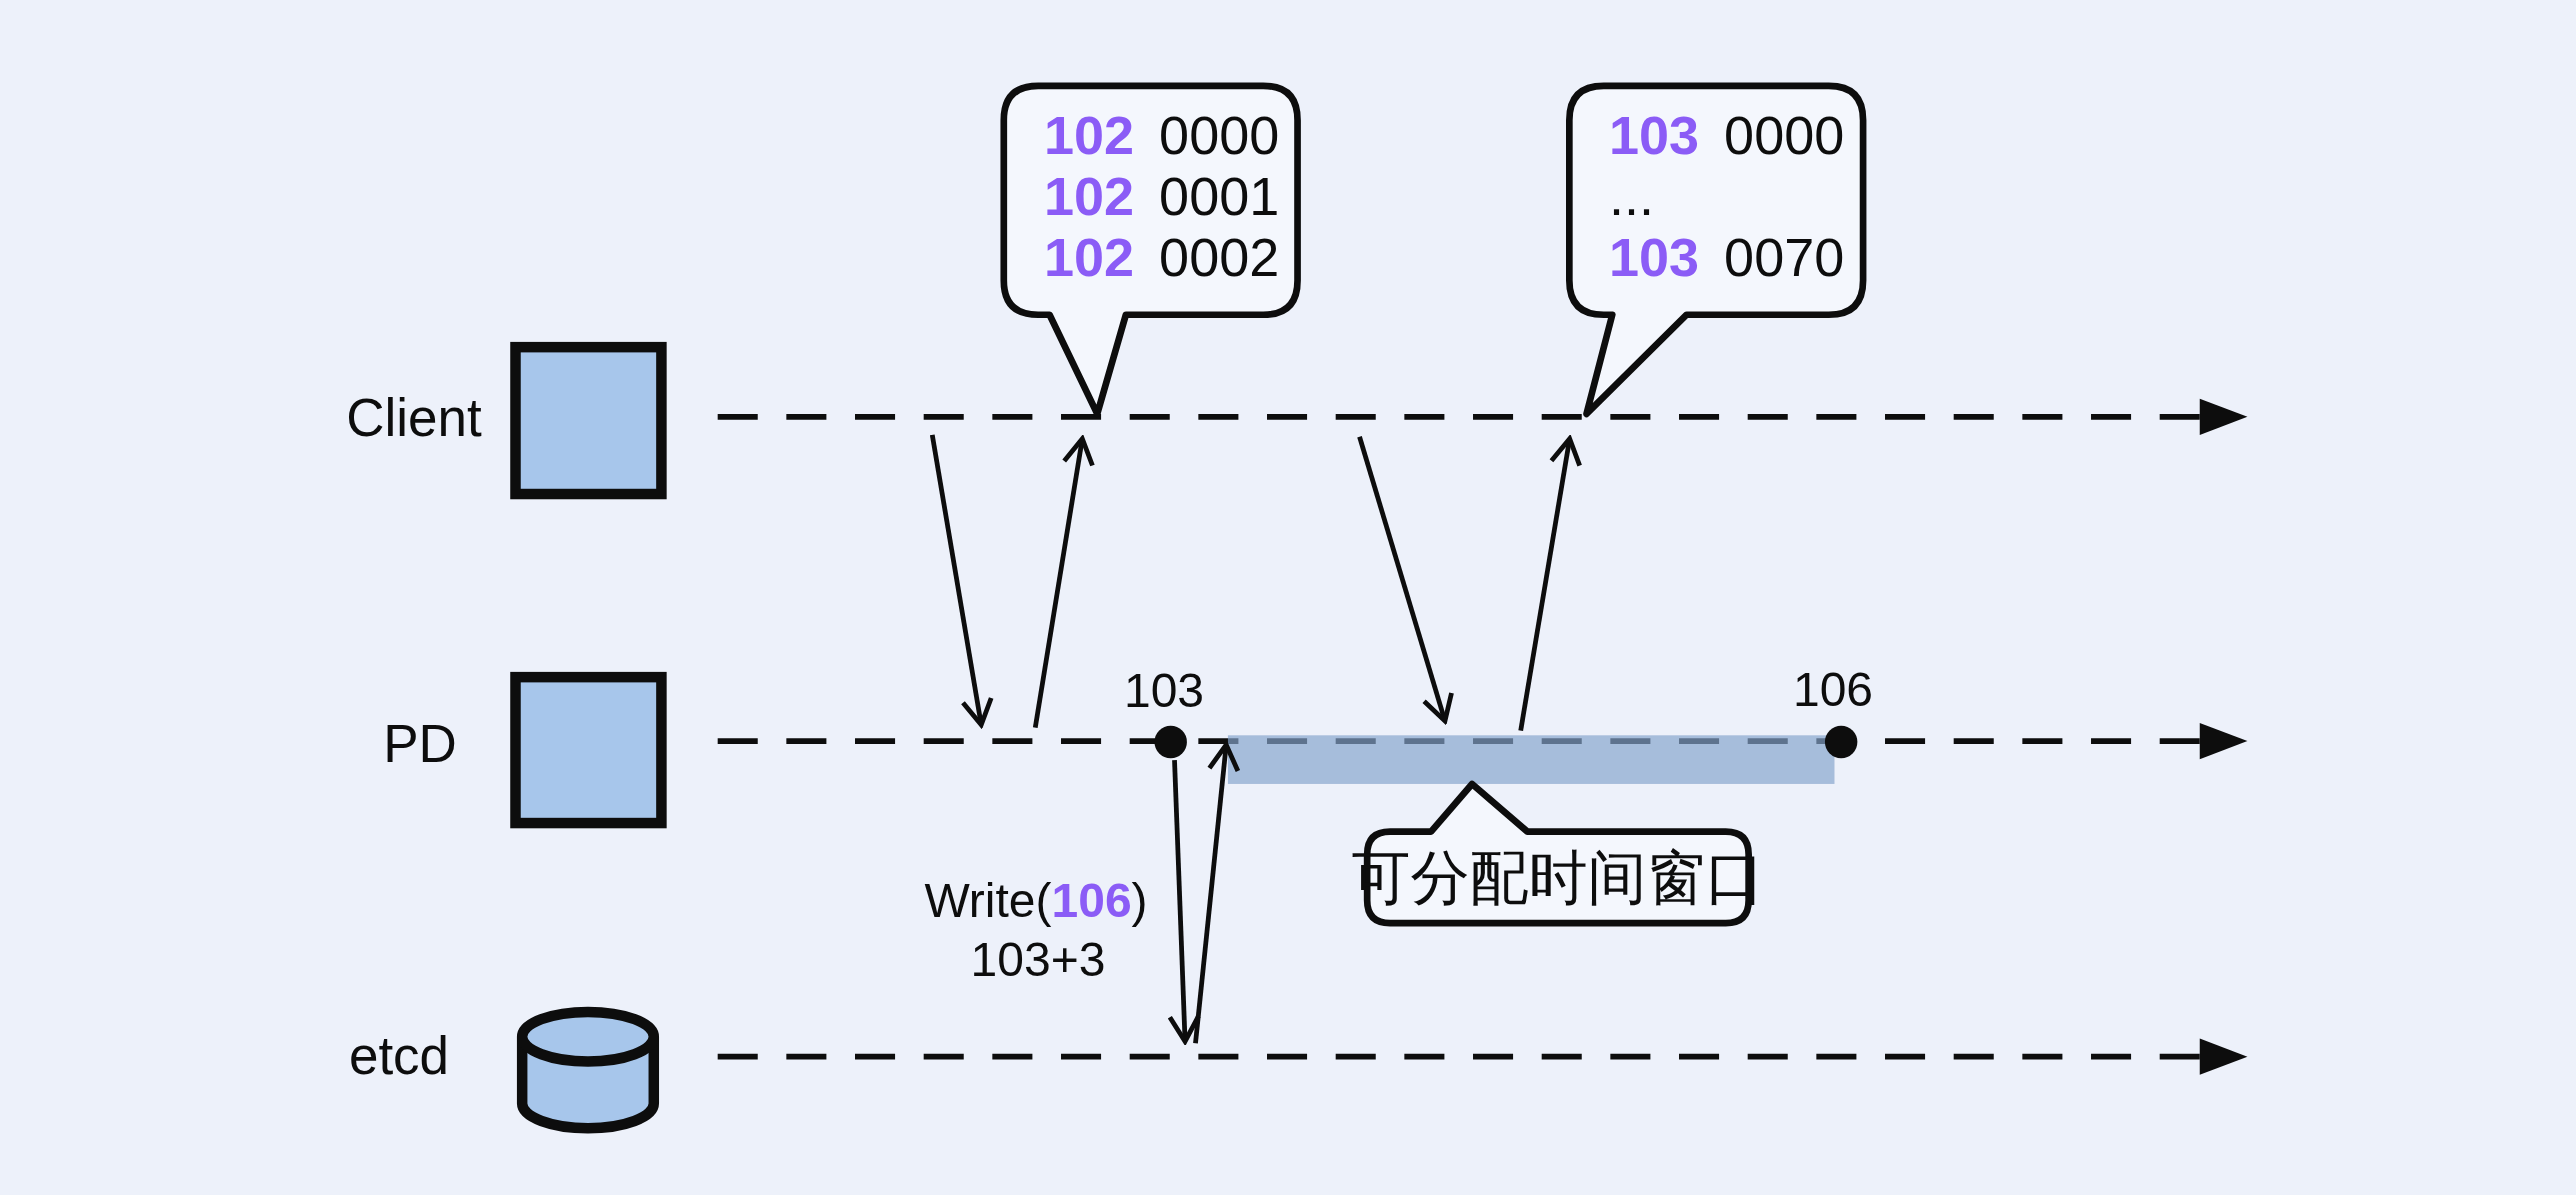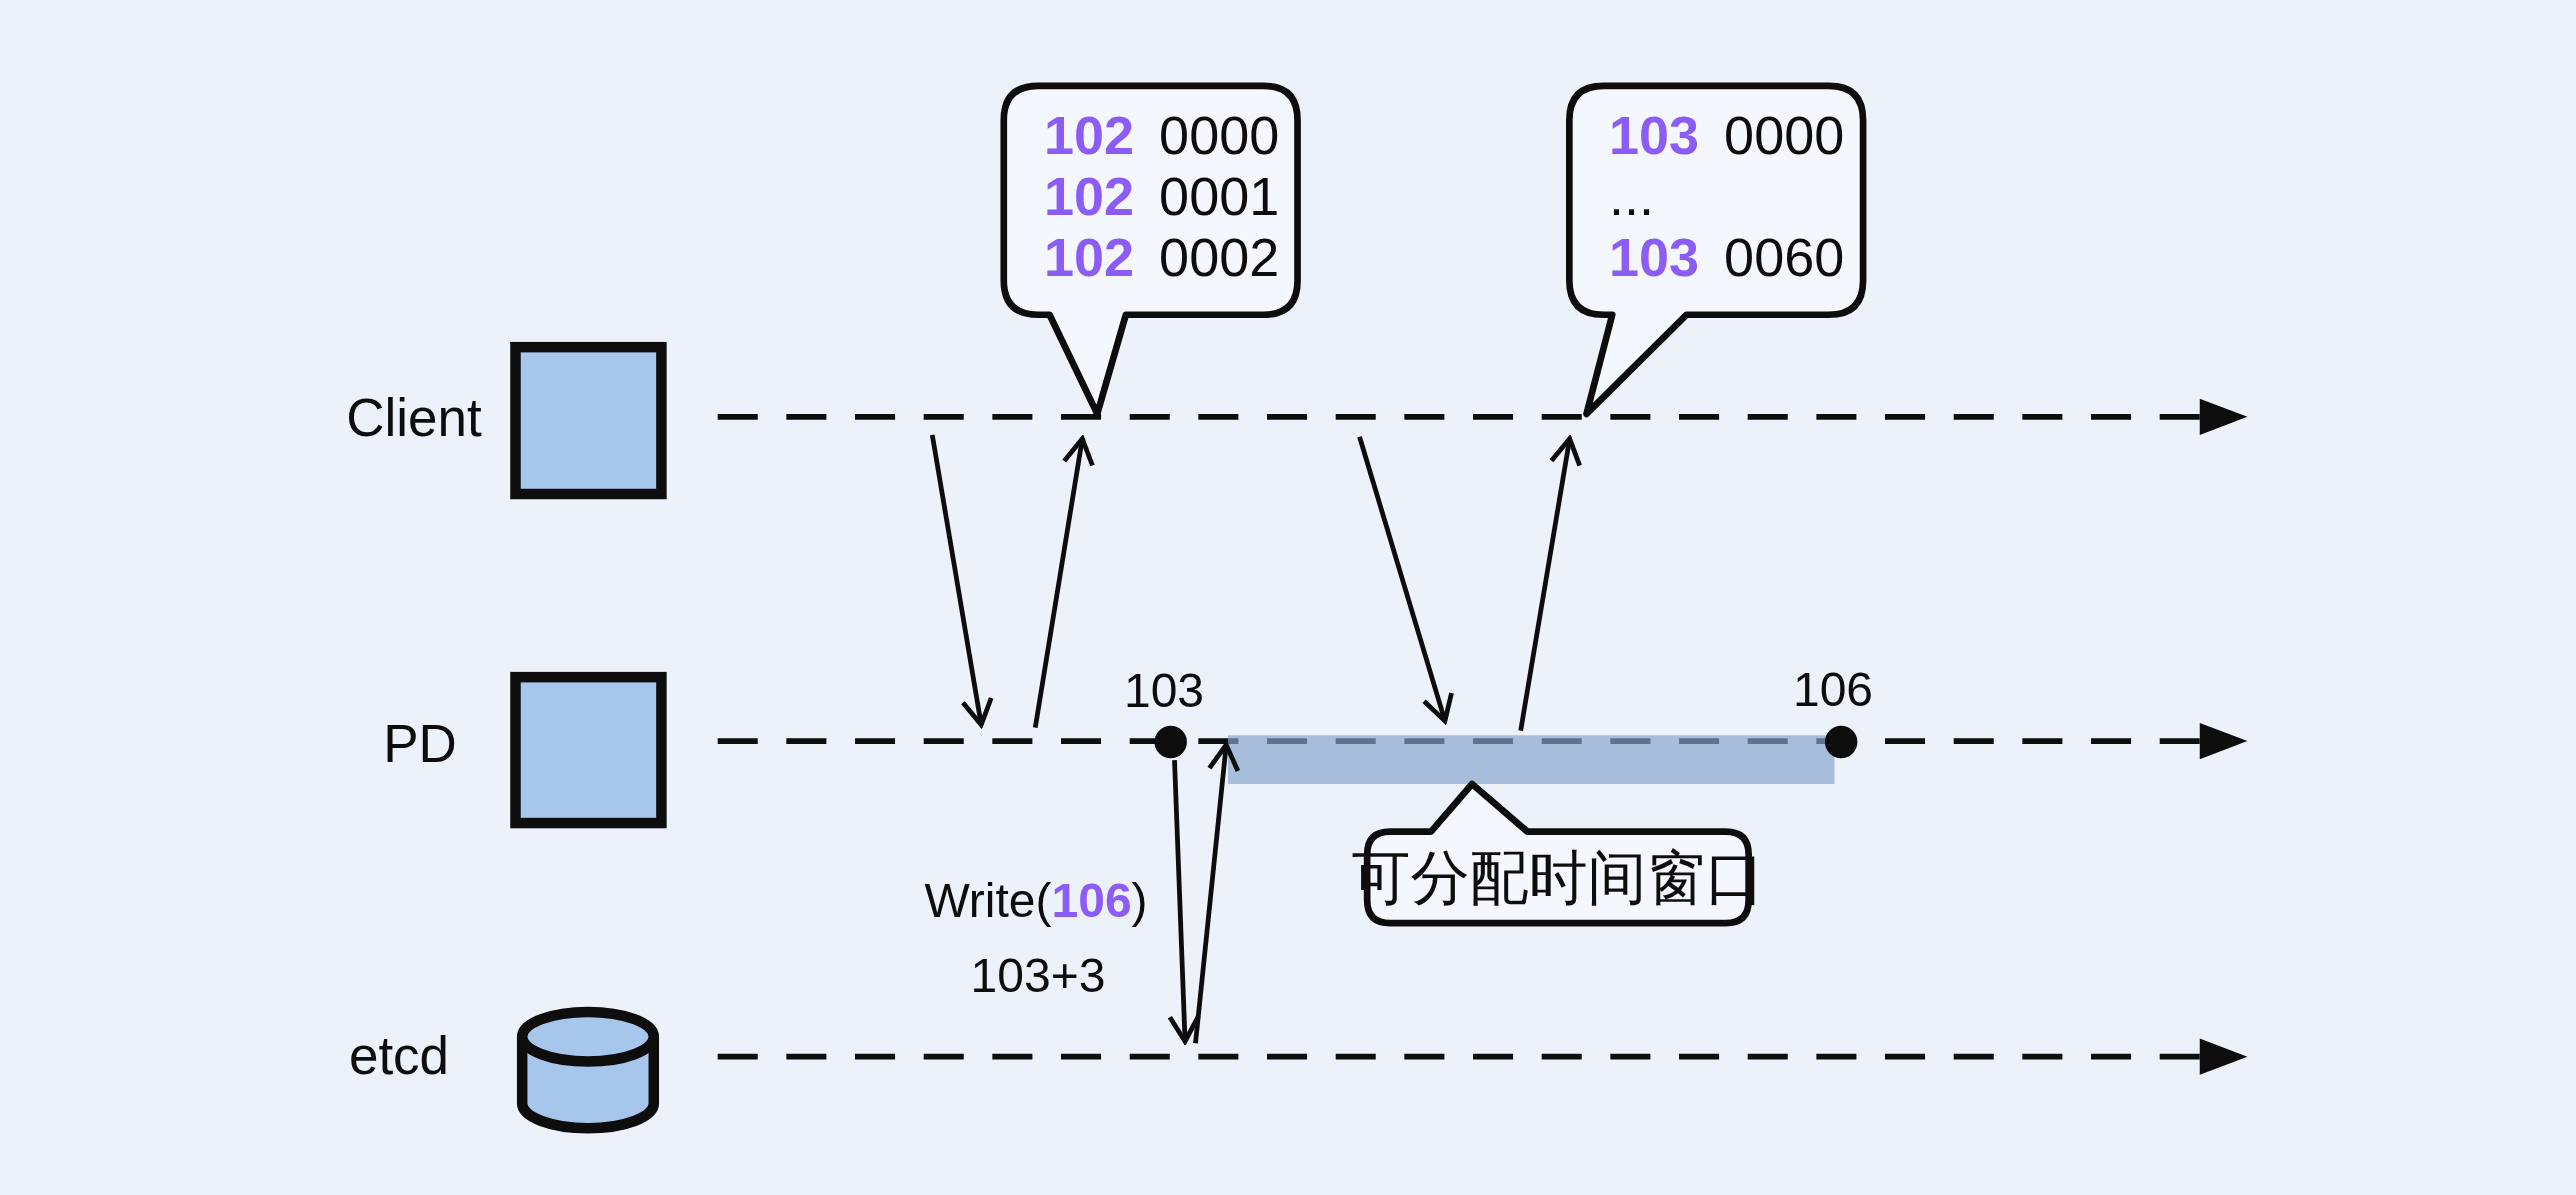--- a/index.html
+++ b/index.html
@@ -78,21 +78,21 @@
 
   <div class="txt lane-label" style="left:414px;top:417px;">Client</div>
   <div class="txt lane-label" style="left:420px;top:743px;">PD</div>
   <div class="txt lane-label" style="left:399px;top:1055px;">etcd</div>
 
 
   <div class="txt pt-label" style="left:1164px;top:690px;">103</div>
   <div class="txt pt-label" style="left:1833px;top:689px;">106</div>
 
   <div class="txt write-label" style="left:1036px;top:900px;"><span>Write(</span><span class="red">106</span><span>)</span></div>
-  <div class="txt write-label" style="left:1038px;top:959px;margin-top:16px;">103+3</div>
+  <div class="txt write-label" style="left:1038px;top:959px;">103+3</div>
 
   <div class="txt window-label" style="left:1558px;top:879px;">可分配时间窗口</div>
 
   <div class="bubble-text" style="left:1044px;top:105px;">
     <div class="bubble-row">
         <span class="red">102</span>
         <span>0000</span>
       </div>
     <div class="bubble-row">
         <span class="red">102</span>
@@ -107,18 +107,18 @@
   <div class="bubble-text" style="left:1609px;top:105px;">
     <div class="bubble-row">
         <span class="red">103</span>
         <span>0000</span>
       </div>
     <div class="bubble-row">
         <span>...</span>
       </div>
     <div class="bubble-row">
         <span class="red">103</span>
-        <span>0060</span>
+        <span>0070</span>
       </div>
   </div>
 
 </div>
 
 
 </body></html>

